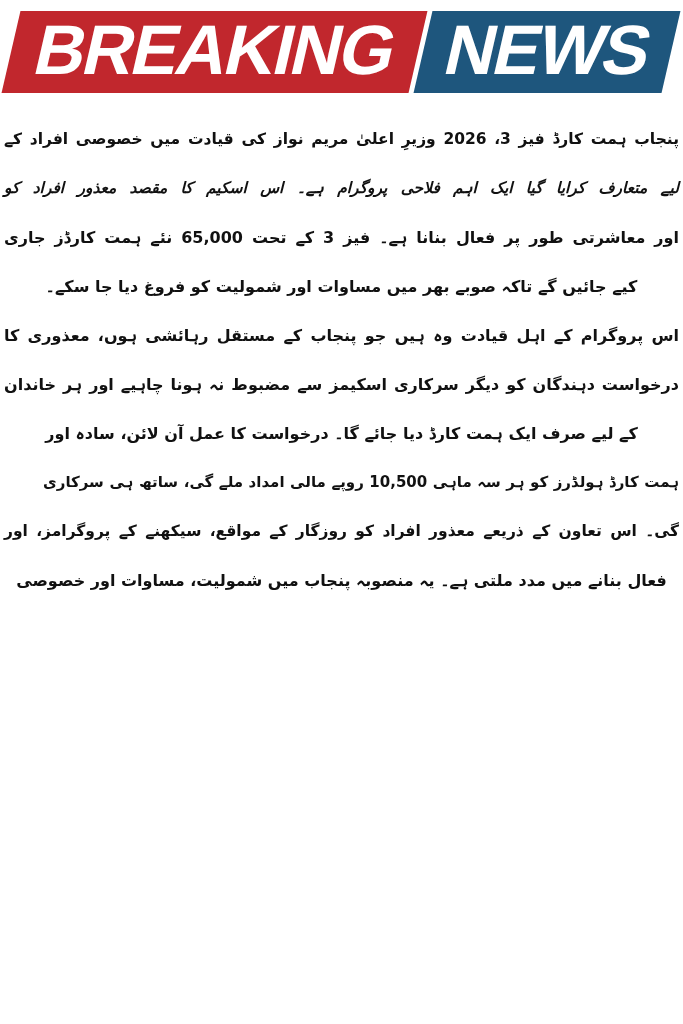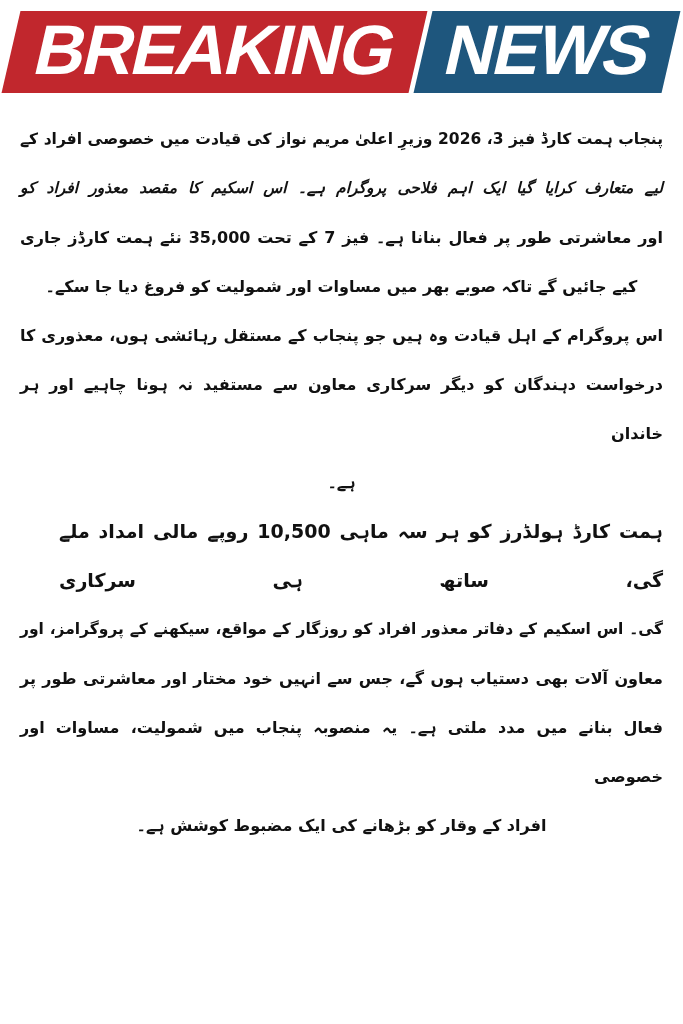--- a/index.html
+++ b/index.html
@@ -44,21 +44,21 @@
     letter-spacing: -2px;
     color: var(--banner-text, #ffffff);
     line-height: 1;
     user-select: none;
     padding-bottom: 4px;
     white-space: nowrap;
   }
   
   .article {
     margin-top: 22px;
-    padding: 0 20px;
+    padding: 0 4px;
     color: var(--article-text, #111111);
   }
   .para { margin: 0; }
   .line {
     direction: rtl;
     unicode-bidi: plaintext;
     font-family: "DejaVu Sans", sans-serif;
     font-weight: bold;
     font-size: 16px;
     line-height: 49px;
@@ -79,28 +79,26 @@
   </div>
   <div class="seg seg-blue">
     <span class="seg-label">NEWS</span>
   </div>
 </div>
 
 <div class="article">
     <div class="para">
       <div class="line" style="font-size: 15.5px;">پنجاب ہمت کارڈ فیز 3، 2026 وزیرِ اعلیٰ مریم نواز کی قیادت میں خصوصی افراد کے</div>
       <div class="line" style="font-size: 15.5px; font-style: italic;">لیے متعارف کرایا گیا ایک اہم فلاحی پروگرام ہے۔ اس اسکیم کا مقصد معذور افراد کو</div>
-      <div class="line">اور معاشرتی طور پر فعال بنانا ہے۔ فیز 7 کے تحت 35,000 نئے ہمت کارڈز جاری</div>
+      <div class="line">اور معاشرتی طور پر فعال بنانا ہے۔ فیز 3 کے تحت 65,000 نئے ہمت کارڈز جاری</div>
       <div class="line">کیے جائیں گے تاکہ صوبے بھر میں مساوات اور شمولیت کو فروغ دیا جا سکے۔</div>
     </div>
     <div class="para">
       <div class="line">اس پروگرام کے اہل قیادت وہ ہیں جو پنجاب کے مستقل رہائشی ہوں، معذوری کا</div>
-      <div class="line">درخواست دہندگان کو دیگر سرکاری معاون سے مستفید نہ ہونا چاہیے اور ہر خاندان</div>
-      <div class="line">ہے۔</div>
+      <div class="line">درخواست دہندگان کو دیگر سرکاری اسکیمز سے مضبوط نہ ہونا چاہیے اور ہر خاندان</div>
+      <div class="line">کے لیے صرف ایک ہمت کارڈ دیا جائے گا۔ درخواست کا عمل آن لائن، سادہ اور</div>
     </div>
     <div class="para">
-      <div class="line" style="font-size: 19px; margin-left: 39px;">ہمت کارڈ ہولڈرز کو ہر سہ ماہی 10,500 روپے مالی امداد ملے گی، ساتھ ہی سرکاری</div>
-      <div class="line" style="font-size: 15.5px;">گی۔ اس اسکیم کے دفاتر معذور افراد کو روزگار کے مواقع، سیکھنے کے پروگرامز، اور</div>
-      <div class="line">معاون آلات بھی دستیاب ہوں گے، جس سے انہیں خود مختار اور معاشرتی طور پر</div>
+      <div class="line" style="font-size: 15px; margin-left: 39px;">ہمت کارڈ ہولڈرز کو ہر سہ ماہی 10,500 روپے مالی امداد ملے گی، ساتھ ہی سرکاری</div>
+      <div class="line" style="font-size: 15.5px;">گی۔ اس تعاون کے ذریعے معذور افراد کو روزگار کے مواقع، سیکھنے کے پروگرامز، اور</div>
       <div class="line">فعال بنانے میں مدد ملتی ہے۔ یہ منصوبہ پنجاب میں شمولیت، مساوات اور خصوصی</div>
-      <div class="line">افراد کے وقار کو بڑھانے کی ایک مضبوط کوشش ہے۔</div>
     </div>
   </div>
 
 </body></html>

